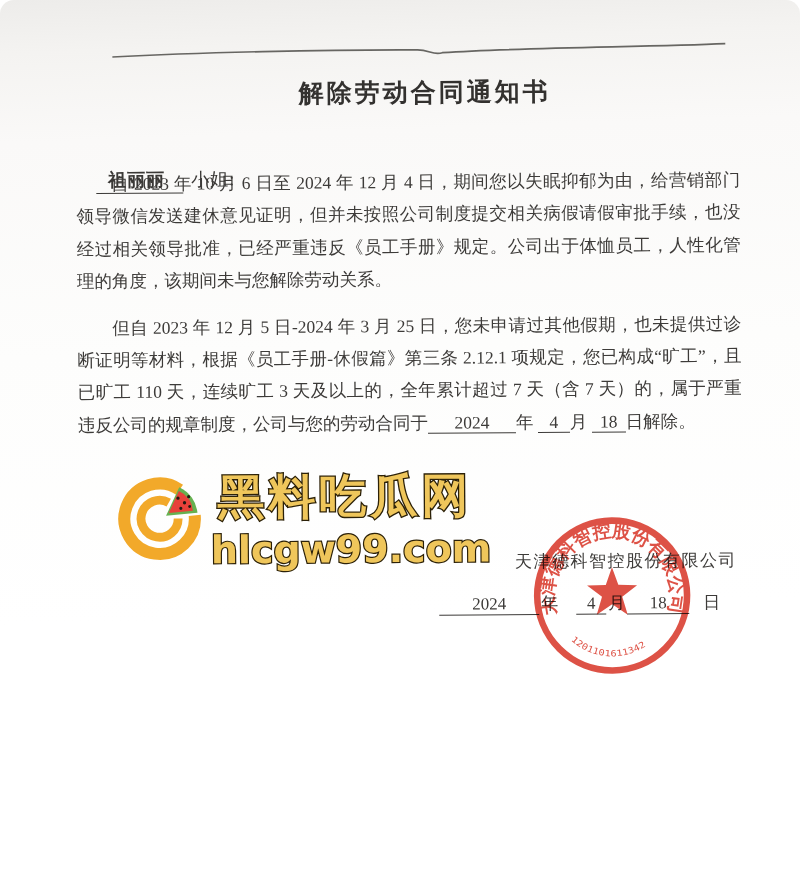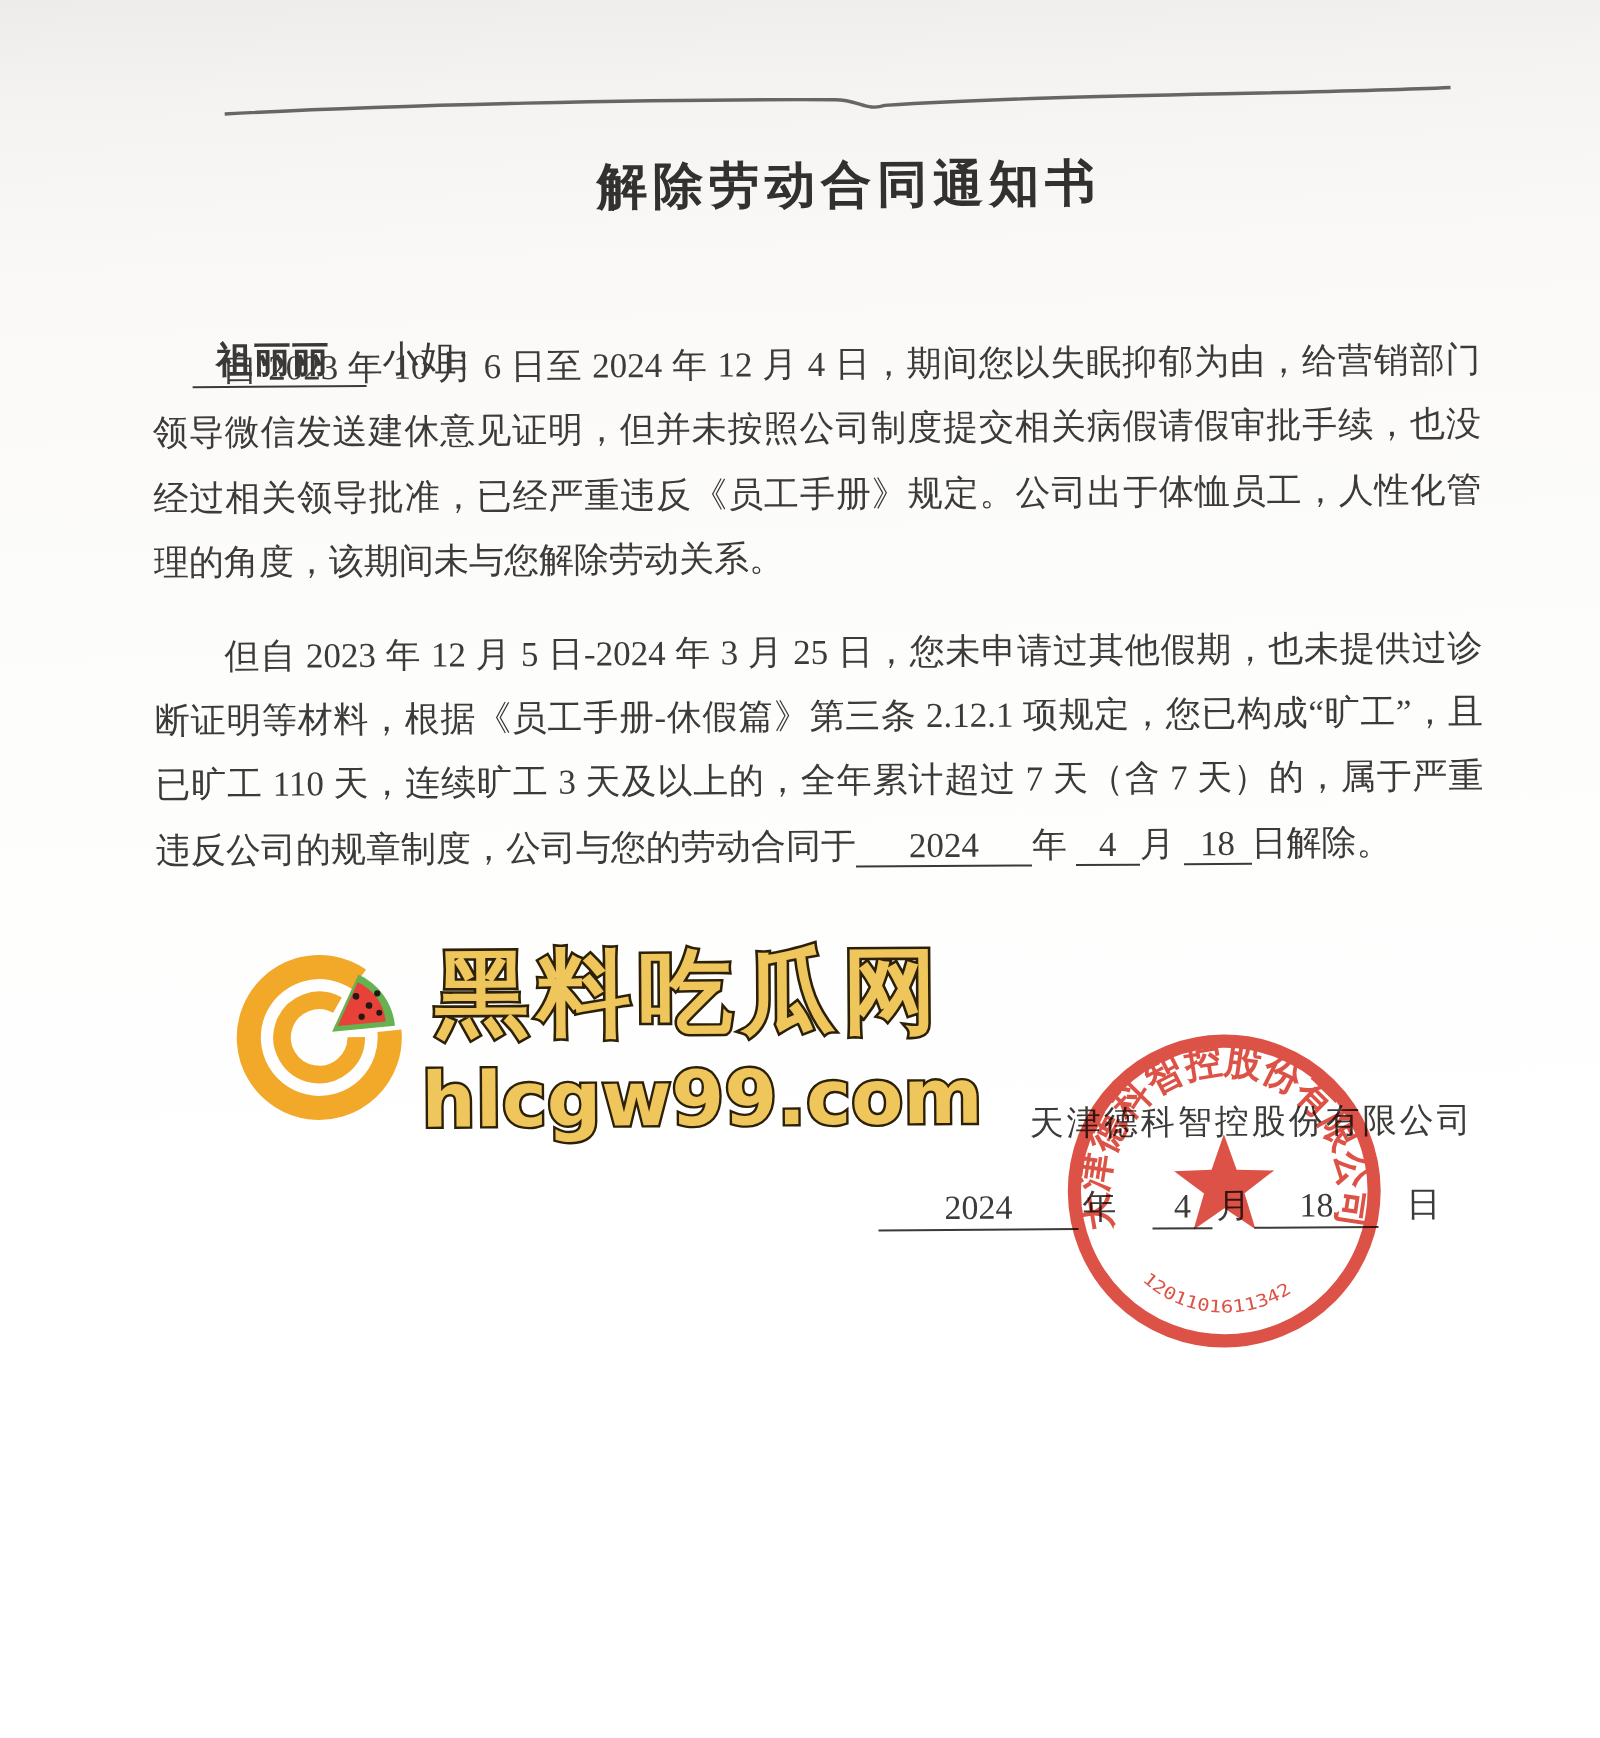--- a/index.html
+++ b/index.html
@@ -4,20 +4,21 @@
 <style>
   html,body{margin:0;padding:0;}
   body{
     width:800px;height:869px;overflow:hidden;
     font-family:"Liberation Serif","DejaVu Serif",serif;
     background:#fff;
   }
   .photo{
     position:relative;width:800px;height:869px;
     background:linear-gradient(178deg,#edecea 0%,#f4f3f1 6%,#faf9f8 16%,#fdfdfc 40%,#ffffff 70%,#ffffff 100%);
+    border-radius:14px;
   }
   .content{position:absolute;inset:0;transform:rotate(-0.4deg);}
   .topline{position:absolute;left:110px;top:40px;}
   .doc-title{
     position:absolute;left:54px;top:76px;width:746px;
     text-align:center;font-size:25px;font-weight:bold;
     letter-spacing:3px;color:#33312f;
   }
   .salutation{
     position:absolute;left:98px;top:124px;

